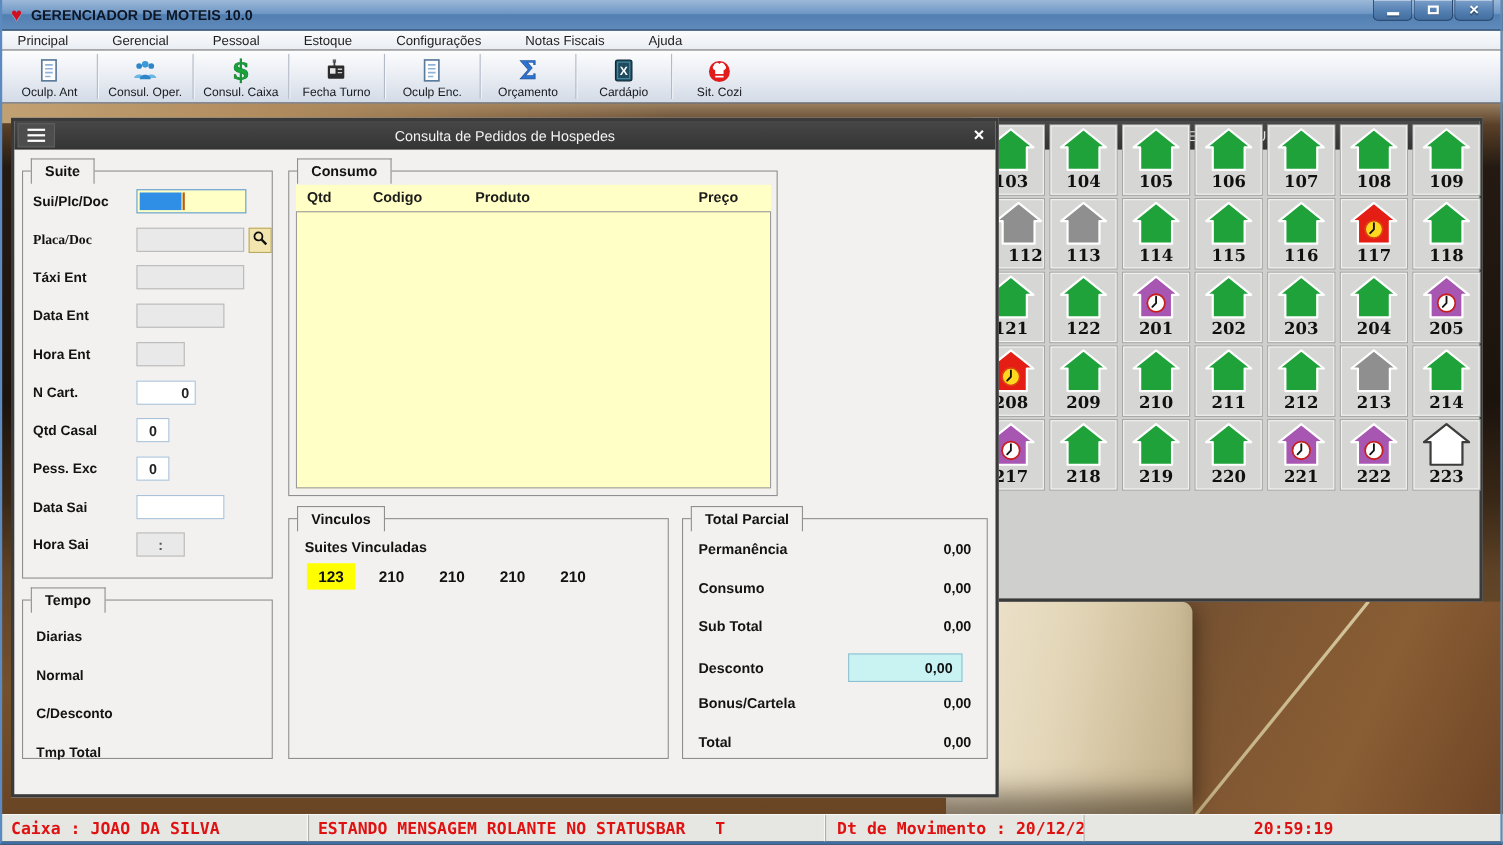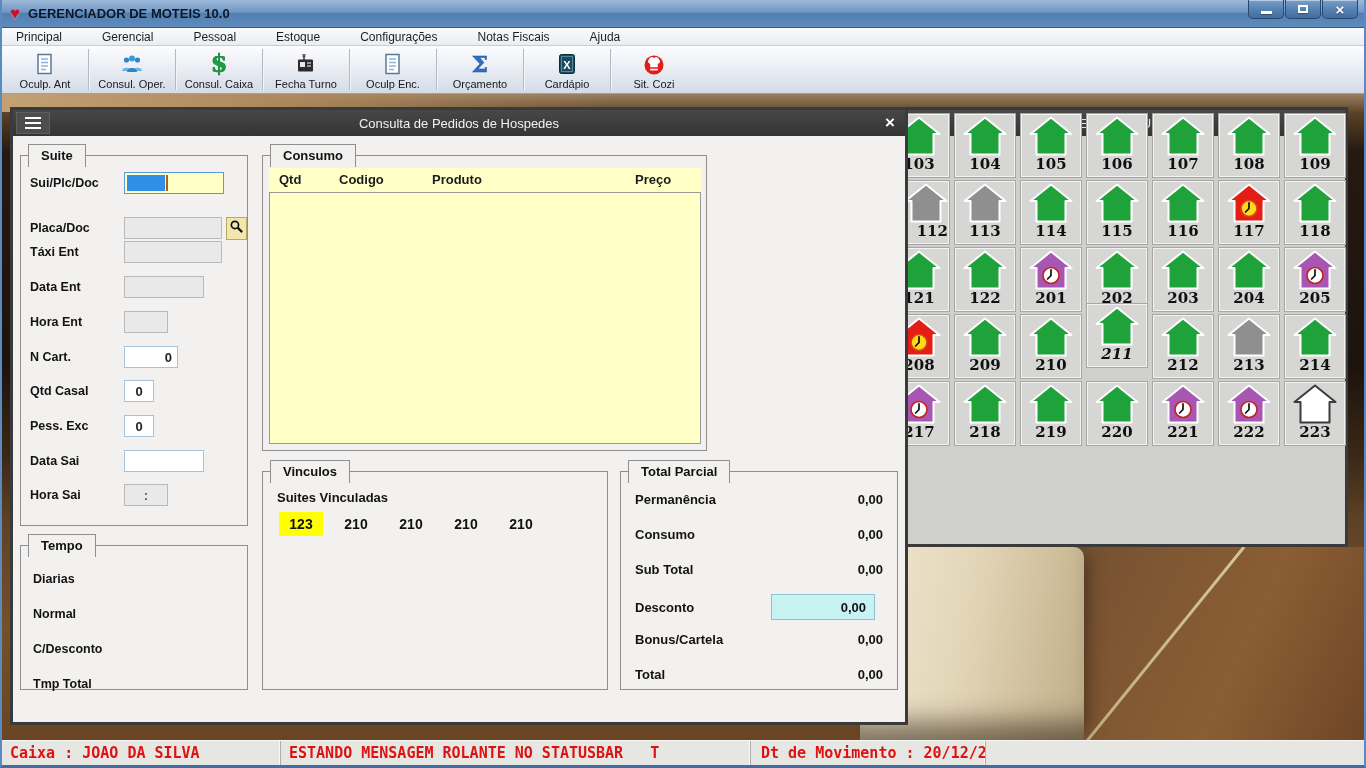--- a/index.html
+++ b/index.html
@@ -402,21 +402,21 @@
               <path d="M22 1.5 L42.5 18 L36.5 18 L36.5 38.5 L7.5 38.5 L7.5 18 L1.5 18 Z" fill="#1fa23a" stroke="#ffffff" stroke-width="2" stroke-linejoin="round"></path>
             </svg></span>
           <span class="num">209</span>
         </div>
         <div class="tile" style="left: 135px; top: 205px;">
           <span><svg width="44" height="40" viewBox="0 0 44 40">
               <path d="M22 1.5 L42.5 18 L36.5 18 L36.5 38.5 L7.5 38.5 L7.5 18 L1.5 18 Z" fill="#1fa23a" stroke="#ffffff" stroke-width="2" stroke-linejoin="round"></path>
             </svg></span>
           <span class="num">210</span>
         </div>
-        <div class="tile" style="left: 201px; top: 194px; font-style: italic;">
+        <div class="tile" style="left: 201px; top: 205px;">
           <span><svg width="44" height="40" viewBox="0 0 44 40">
               <path d="M22 1.5 L42.5 18 L36.5 18 L36.5 38.5 L7.5 38.5 L7.5 18 L1.5 18 Z" fill="#1fa23a" stroke="#ffffff" stroke-width="2" stroke-linejoin="round"></path>
             </svg></span>
           <span class="num">211</span>
         </div>
         <div class="tile" style="left: 267px; top: 205px;">
           <span><svg width="44" height="40" viewBox="0 0 44 40">
               <path d="M22 1.5 L42.5 18 L36.5 18 L36.5 38.5 L7.5 38.5 L7.5 18 L1.5 18 Z" fill="#1fa23a" stroke="#ffffff" stroke-width="2" stroke-linejoin="round"></path>
             </svg></span>
           <span class="num">212</span>
@@ -501,21 +501,21 @@
         <span class="gb-tab">Suite</span>
         <div id="suite-fields">
             <div class="frow" style="top: 16px;">
               <span class="flabel">Sui/Plc/Doc</span>
               <div class="fin t-yellow" style="width: 100px;">
                 <span></span>
                 <div class="selblock"></div>
                 <div class="selcaret"></div>
               </div>
             </div>
-            <div class="frow" style="top: 61px;">
+            <div class="frow" style="top: 51px; font-family: Liberation Serif, serif;">
               <span class="flabel">Placa/Doc</span>
               <div class="fin t-disabled" style="width: 98px;">
                 <span></span>
               </div>
               <div class="search-btn">
                 <span><svg width="15" height="15" viewBox="0 0 24 24">
                     <circle cx="9.5" cy="9.5" r="5.8" fill="none" stroke="#111" stroke-width="2.6"></circle>
                     <line x1="13.8" y1="13.8" x2="21" y2="21" stroke="#111" stroke-width="3.4"></line>
                   </svg></span>
               </div>
@@ -625,16 +625,17 @@
       </div>
 
     </div>
 
   </div>
 
   <div class="statusbar" id="statusbar">
       <div class="seg" style="width: 281px; padding-left: 10px;"><span>Caixa : JOAO DA SILVA</span></div>
       <div class="seg" style="width: 470px; padding-left: 8px;"><span>ESTANDO MENSAGEM ROLANTE NO STATUSBAR   T</span></div>
       <div class="seg" style="width: 235px; padding-left: 10px;"><span>Dt de Movimento : 20/12/2</span></div>
+      <div class="seg" style="width: 380px; padding-left: 0px; justify-content: center; border-right: none;"><span>20:59:19</span></div>
     </div>
 
   <div class="frame"></div>
 </div>
 
 </body></html>

